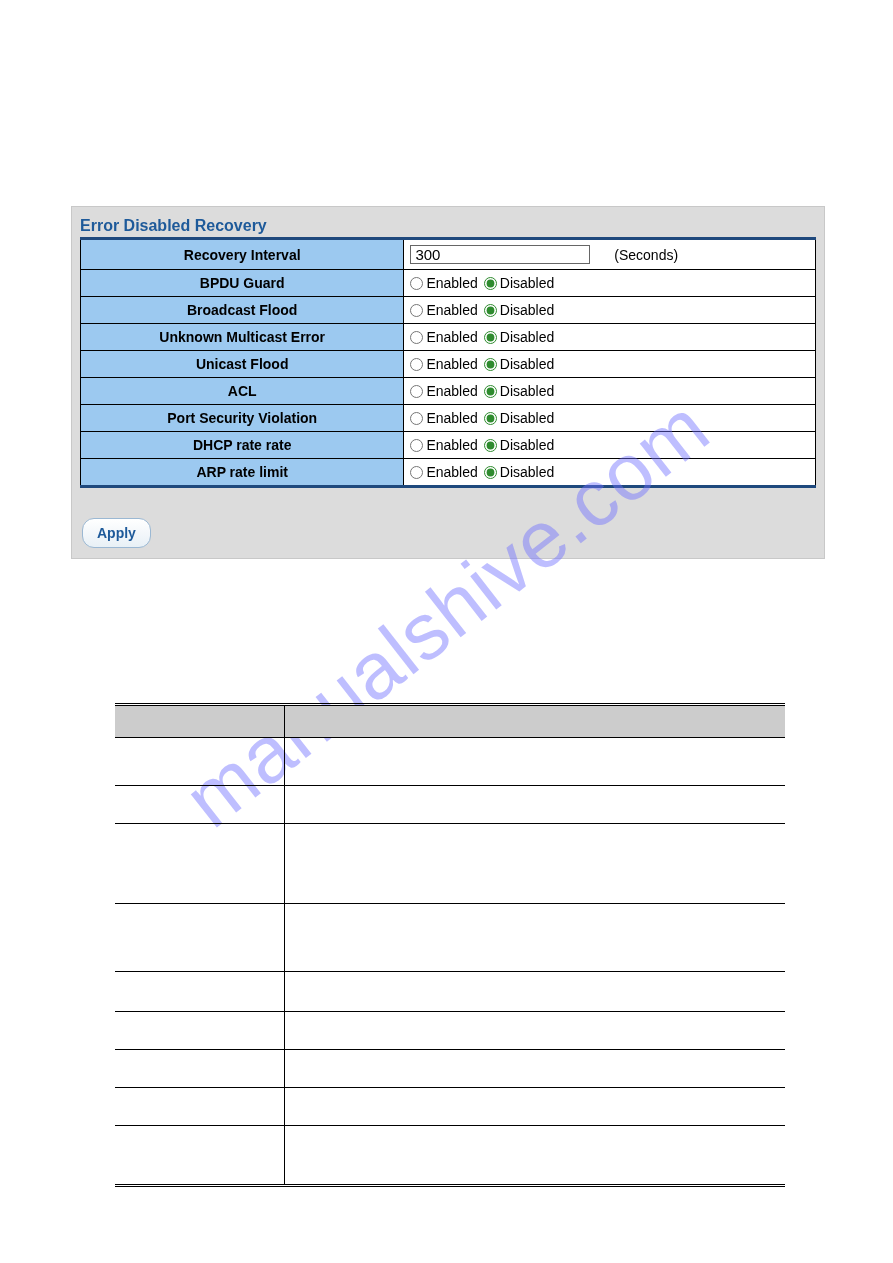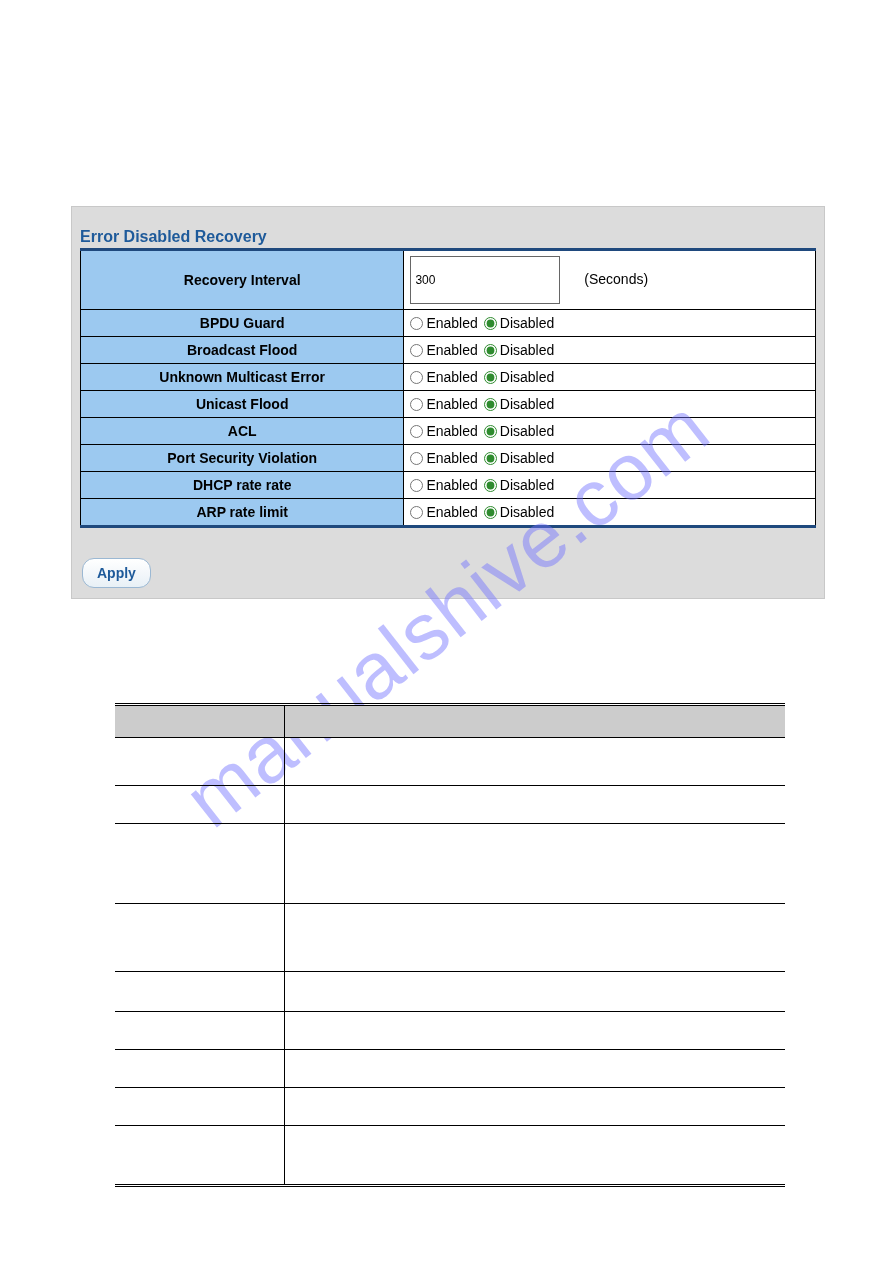--- a/index.html
+++ b/index.html
@@ -18,21 +18,21 @@
     left: 71px;
     top: 206px;
     width: 754px;
     background: #dcdcdc;
     border: 1px solid #c8c8c8;
   }
   .panel-title {
     color: #1e5a9a;
     font-weight: bold;
     font-size: 16px;
-    padding: 21px 8px 2px 8px;
+    padding: 10px 8px 2px 8px;
   }
   .config-table {
     margin: 0 8px 16px 8px;
     border: 3px solid #1f497d;
     border-left: 1px solid #000;
     border-right: 1px solid #000;
     border-collapse: collapse;
     width: calc(100% - 16px);
     background: #fff;
   }
@@ -53,25 +53,25 @@
     font-weight: bold;
     font-size: 14px;
     color: #000;
     border-right: 1px solid #000;
   }
   .value-cell {
     background: #fff;
     padding-left: 14px;
   }
   .text-input {
-    width: 150px;
+    width: 180px;
     border: 1px solid #666;
-    padding: 16px 4px;
+    padding: 0 4px;
     font-family: inherit;
-    font-size: 12px;
+    font-size: 15px;
   }
   .seconds-label {
     margin-left: 20px;
   }
   .radio-group {
     display: flex;
     align-items: center;
   }
   .radio-option {
     display: inline-flex;

